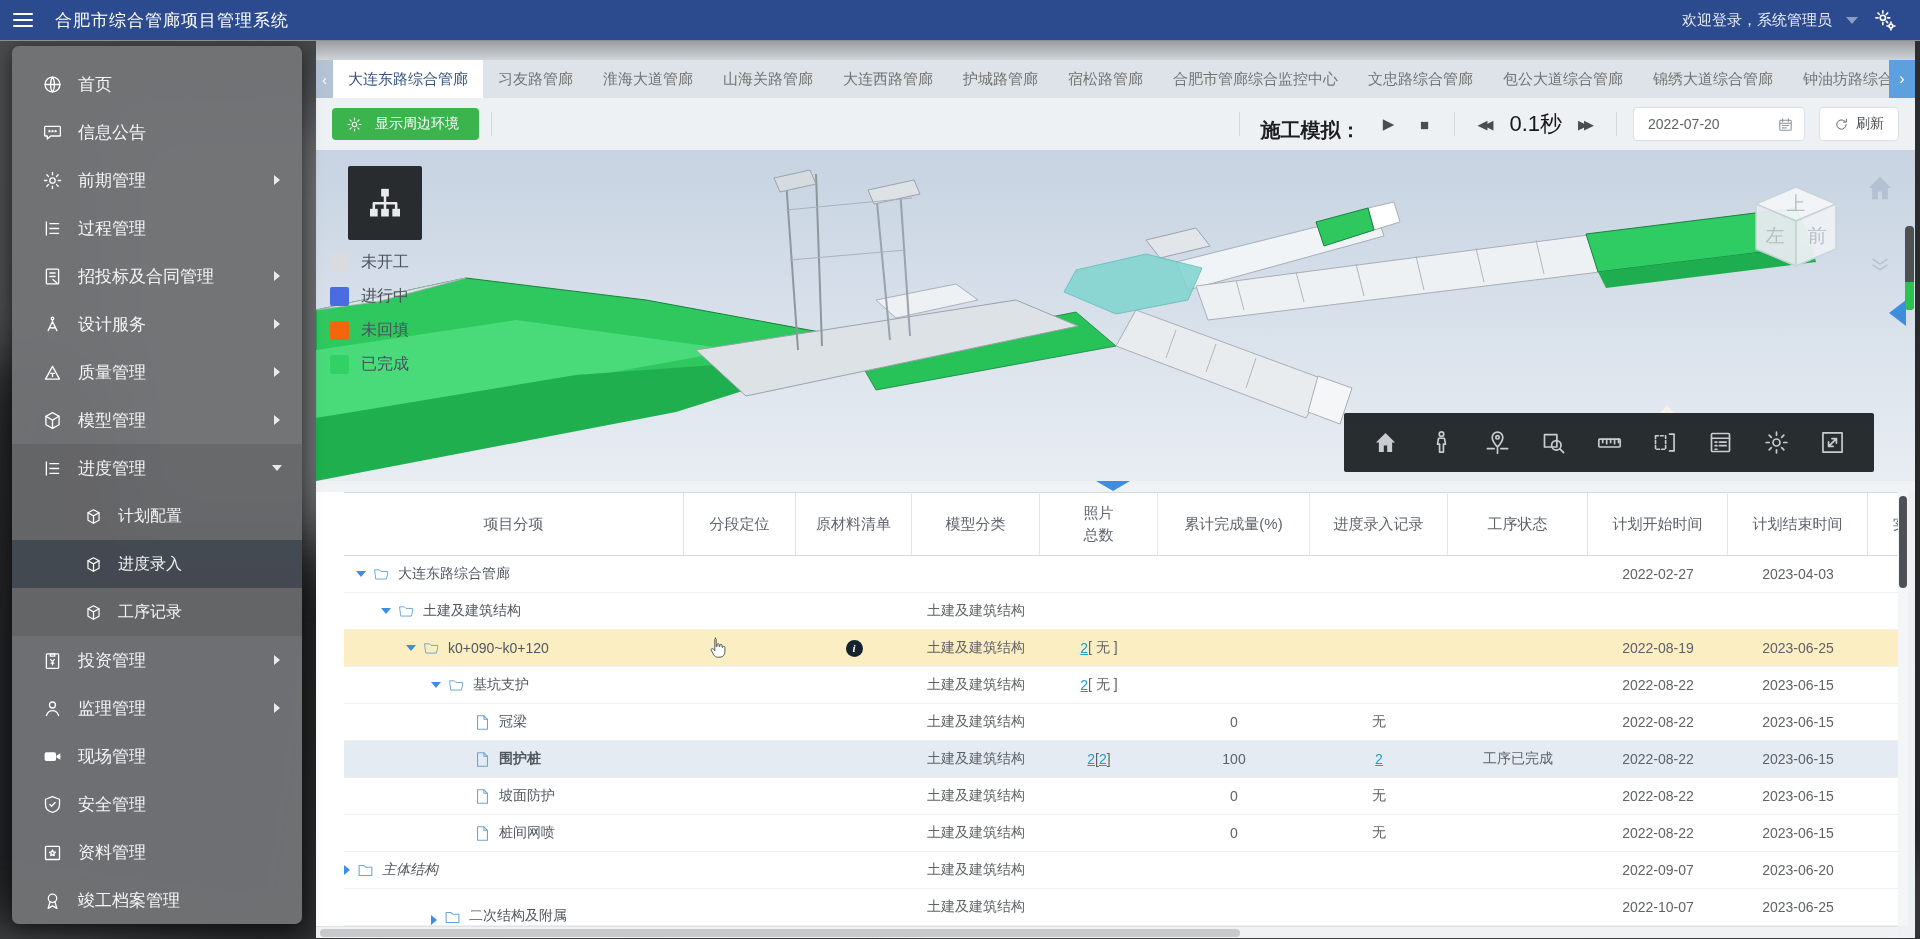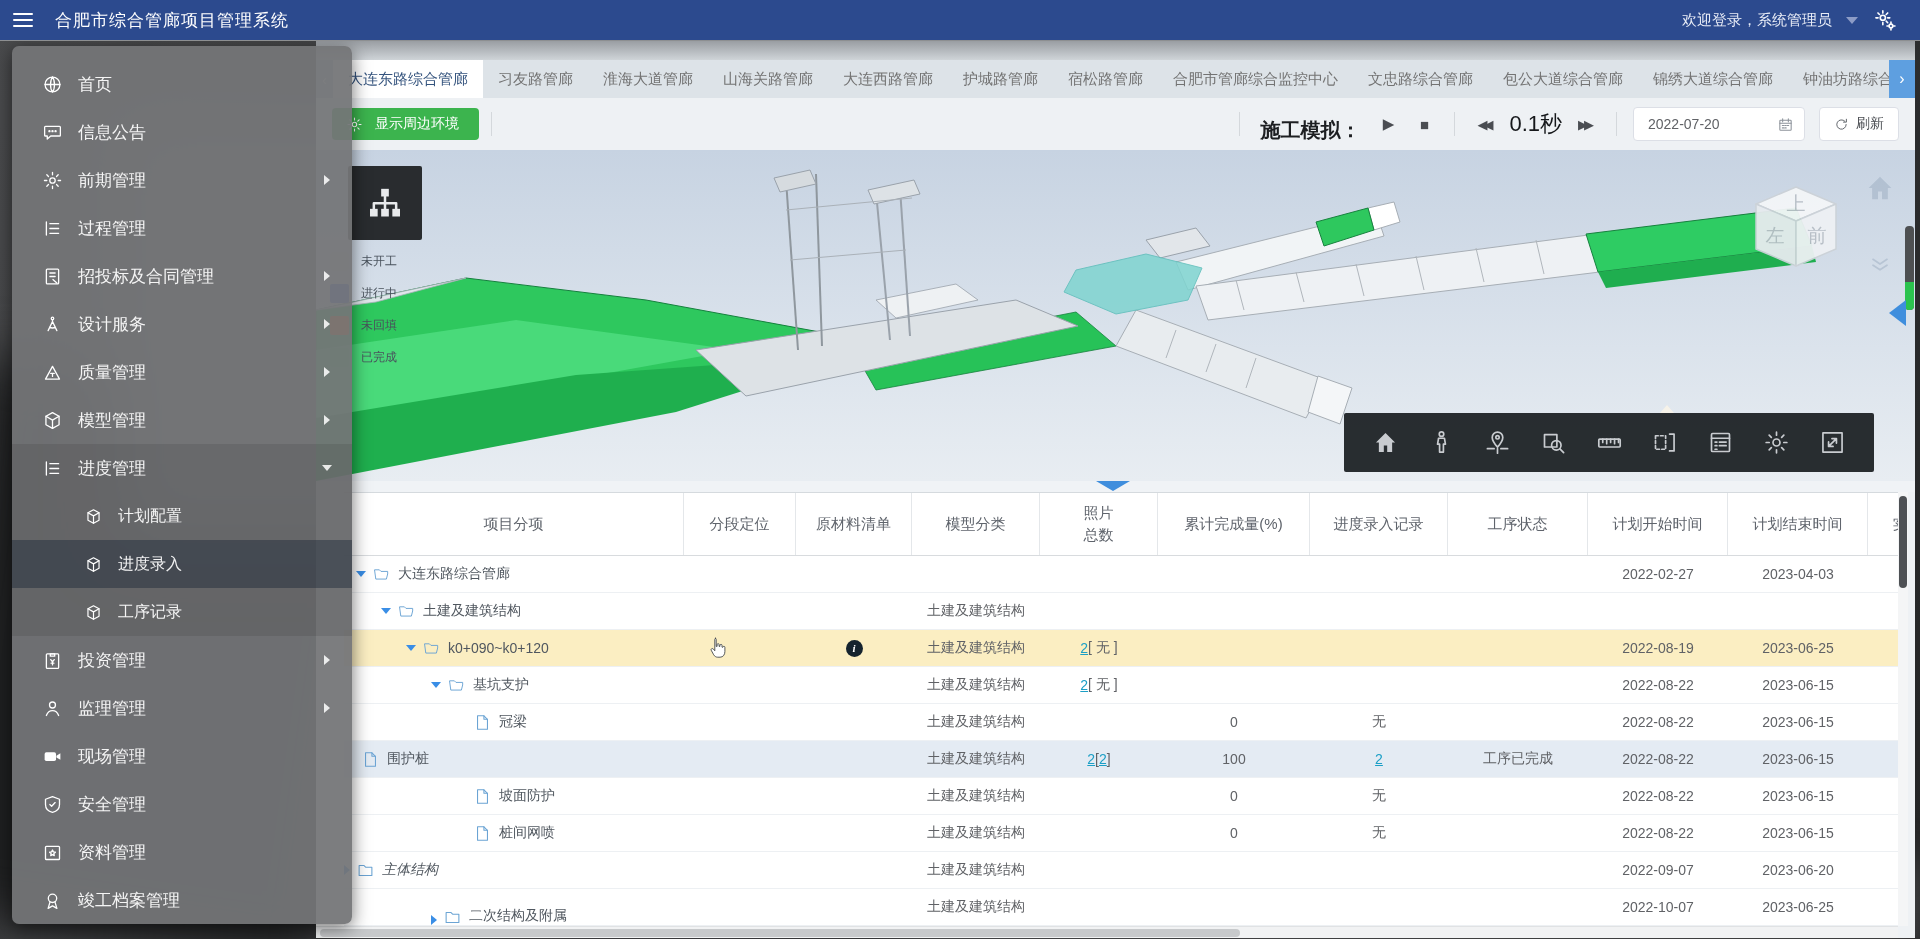--- a/index.html
+++ b/index.html
@@ -20,21 +20,21 @@
   .hamburger i { display:block; height:2px; background:#fff; border-radius:1px; }
   .app-title { margin-left:22px; font-size:17px; letter-spacing:1px; font-weight:500; }
   .header-right { margin-left:auto; display:flex; align-items:center; gap:14px; margin-right:22px; }
   .welcome { font-size:15px; color:#e8ecf6; }
   .caret-dn { width:0; height:0; border-left:6px solid transparent; border-right:6px solid transparent; border-top:7px solid #8d9cc6; }
   .gear-btn { width:26px; height:26px; color:#fff; cursor:pointer; }
   .icn { display:inline-flex; align-items:center; justify-content:center; }
   .icn svg { width:100%; height:100%; }
 
   
-  .sidebar { position:absolute; left:12px; top:46px; width:340px; height:878px; z-index:20;
+  .sidebar { position:absolute; left:12px; top:46px; width:290px; height:878px; z-index:20;
     background:rgba(116,117,119,0.94); border-radius:7px; box-shadow:0 4px 18px rgba(0,0,0,.55);
     padding-top:14px; overflow:hidden; }
   .side-item { height:48px; display:flex; align-items:center; padding-left:30px; color:rgba(255,255,255,.93);
     font-size:17px; cursor:pointer; position:relative; }
   .side-item .icn { width:21px; height:21px; margin-right:15px; color:#fff; flex:0 0 auto; }
   .side-item.child { padding-left:72px; font-size:16px; }
   .side-item.child .icn { width:19px; height:19px; }
   .side-item.grp { background:rgba(0,0,0,0.09); }
   .side-item.selected { background:rgba(28,39,52,0.52); }
   .arrow-r { position:absolute; right:22px; width:0; height:0; border-top:5px solid transparent; border-bottom:5px solid transparent; border-left:6px solid rgba(255,255,255,.85); }
@@ -71,21 +71,21 @@
 
   
   .viewer { position:absolute; left:0; top:110px; width:100%; height:331px; background:linear-gradient(180deg,#c7d3e2 0%,#dbe3ec 60%,#e8edf2 100%); overflow:hidden; }
   .viewer svg.model { position:absolute; left:0; top:0; }
   .tree-btn { position:absolute; left:32px; top:16px; width:74px; height:74px; background:#292c2f; border-radius:2px;
     display:flex; align-items:center; justify-content:center; color:#e8eaec; cursor:pointer; }
   .tree-btn .icn { width:40px; height:40px; }
   .legend { position:absolute; left:14px; top:102px; display:flex; flex-direction:column; gap:13px; }
   .legend-item { display:flex; align-items:center; gap:12px; }
   .legend-swatch { width:19px; height:19px; border-radius:2px; }
-  .legend-label { font-size:12px; color:#49525c;text-align:center; }
+  .legend-label { font-size:16px; color:#49525c;text-align:center; }
   .navcube { position:absolute; left:1420px; top:14px; width:120px; height:122px; opacity:.95; }
   .ghost { position:absolute; color:#93a5ba; opacity:.42; }
   .ghost.home { left:1548px; top:22px; width:32px; height:32px; }
   .ghost.chev { left:1550px; top:100px; width:28px; height:28px; }
   .viewer-toolbar { position:absolute; left:1028px; top:263px; width:530px; height:59px; background:rgba(32,36,40,.96);
     border-radius:2px; display:flex; align-items:center; justify-content:space-between; padding:0 28px; }
   .viewer-toolbar .icn { width:27px; height:27px; color:#c9ccd0; cursor:pointer; }
   .tip-arrow { position:absolute; left:316px; top:-8px; width:0; height:0; border-left:7px solid transparent; border-right:7px solid transparent; border-bottom:8px solid #f6f2e9; }
   .side-handle-bar { position:absolute; left:1589px; top:76px; width:9px; height:84px; background:#4e5052; border-radius:4px; overflow:hidden; }
   .side-handle-bar .fill { position:absolute; bottom:0; left:0; width:100%; height:28px; background:#2bc34e; }
@@ -665,21 +665,21 @@
           <div class="td">0</div>
           <div class="td">
             <span>无</span>
           </div>
           <div class="td"></div>
           <div class="td">2022-08-22</div>
           <div class="td">2023-06-15</div>
           <div class="td"></div>
         </div>
         <div class="tgrid trow hl-blue" style="grid-template-columns: 340px 112px 116px 128px 118px 152px 138px 140px 140px 140px 140px;">
-          <div class="td tree" style="">
+          <div class="td tree" style="padding-left: 112px; font-weight: bold;">
             <span class="caret none"></span>
             <span class="node-icn"><svg viewBox="0 0 24 24" fill="none" stroke="currentColor" stroke-width="1.5" stroke-linecap="round" stroke-linejoin="round">
                 <path d="M5 2.5h9l5 5V21.5H5z"></path>
                 <path d="M14 2.5v5h5"></path>
               </svg></span>
             <span class="node-name">围护桩</span>
           </div>
           <div class="td"></div>
           <div class="td"></div>
           <div class="td">土建及建筑结构</div>

